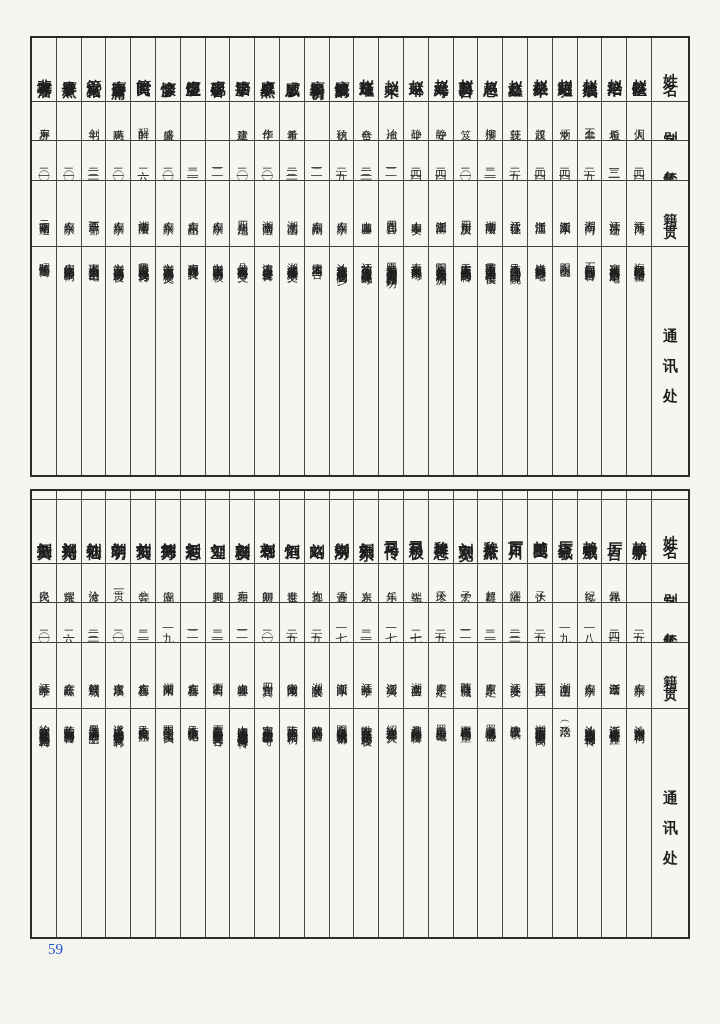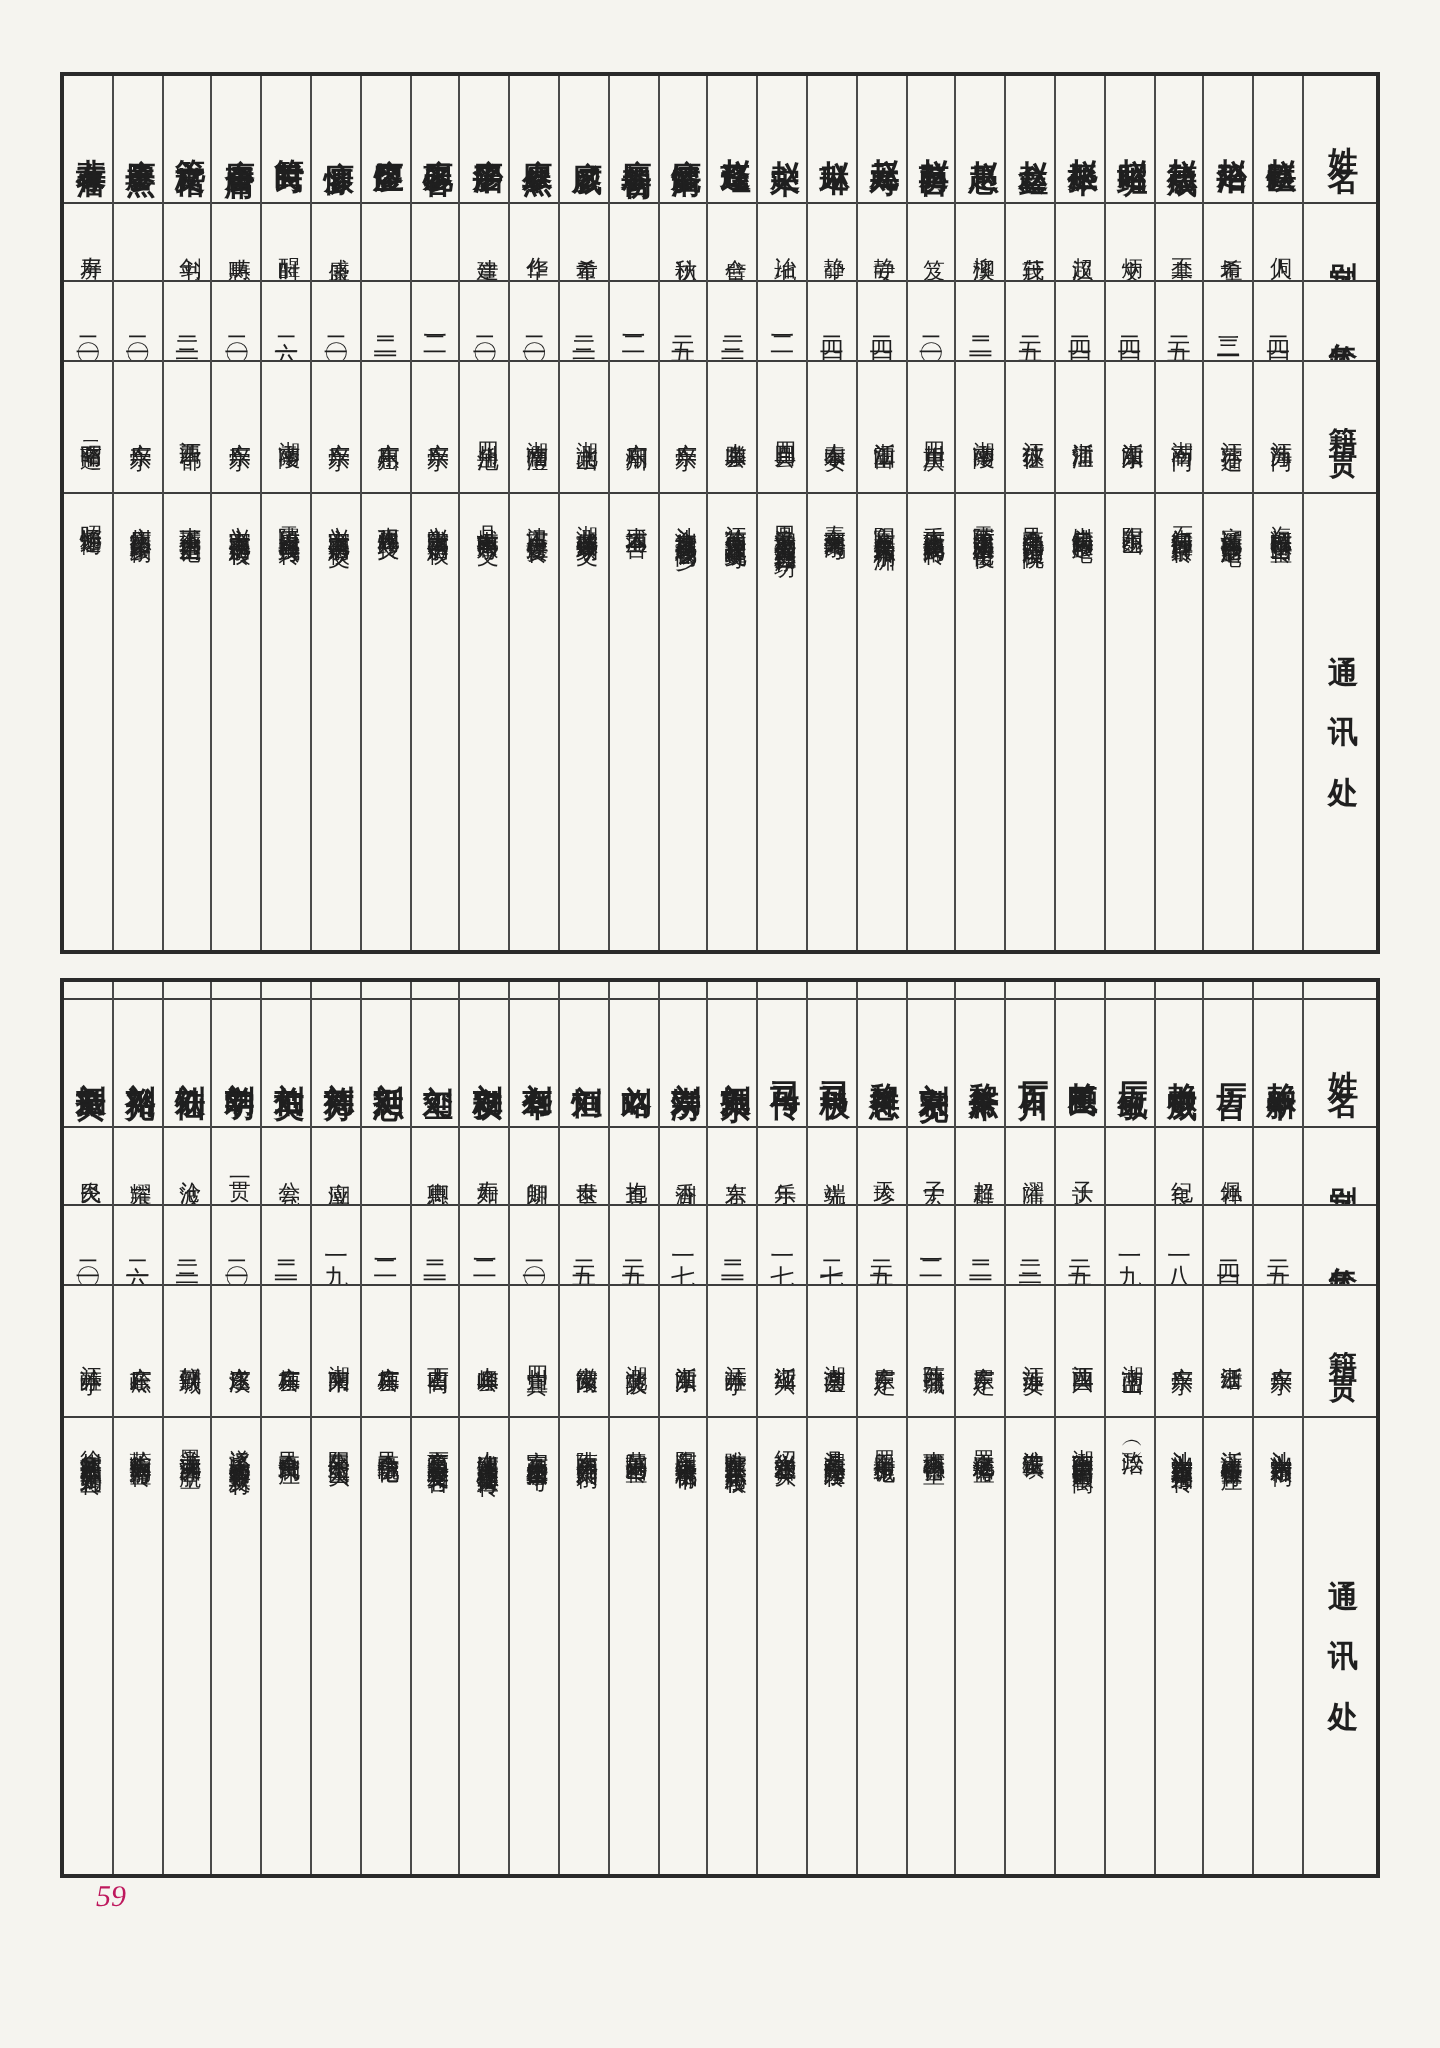--- a/index.html
+++ b/index.html
@@ -70,22 +70,21 @@
   .header-col .r-alias span{font-size:14px;letter-spacing:1px;}
   .header-col .r-age span{font-size:14px;letter-spacing:1px;}
   .header-col .r-native span{font-size:14px;letter-spacing:12px;}
   .header-col .r-contact{align-items:center;padding-top:0;}
   .header-col .r-contact span{font-size:15px;letter-spacing:30px;}
   .page-number{
     position:absolute;
     left:48px;
     top:941px;
     font-size:15px;
-    font-style:italic;
-    color:#be185d;
+    color:#1d4ed8;
     font-family:"Liberation Serif", serif;
   }
 </style>
 </head>
 <body>
 
 <div class="page">
   <div class="vtable" id="table-top">
       <div class="col header-col">
         <div class="cell r-name">

